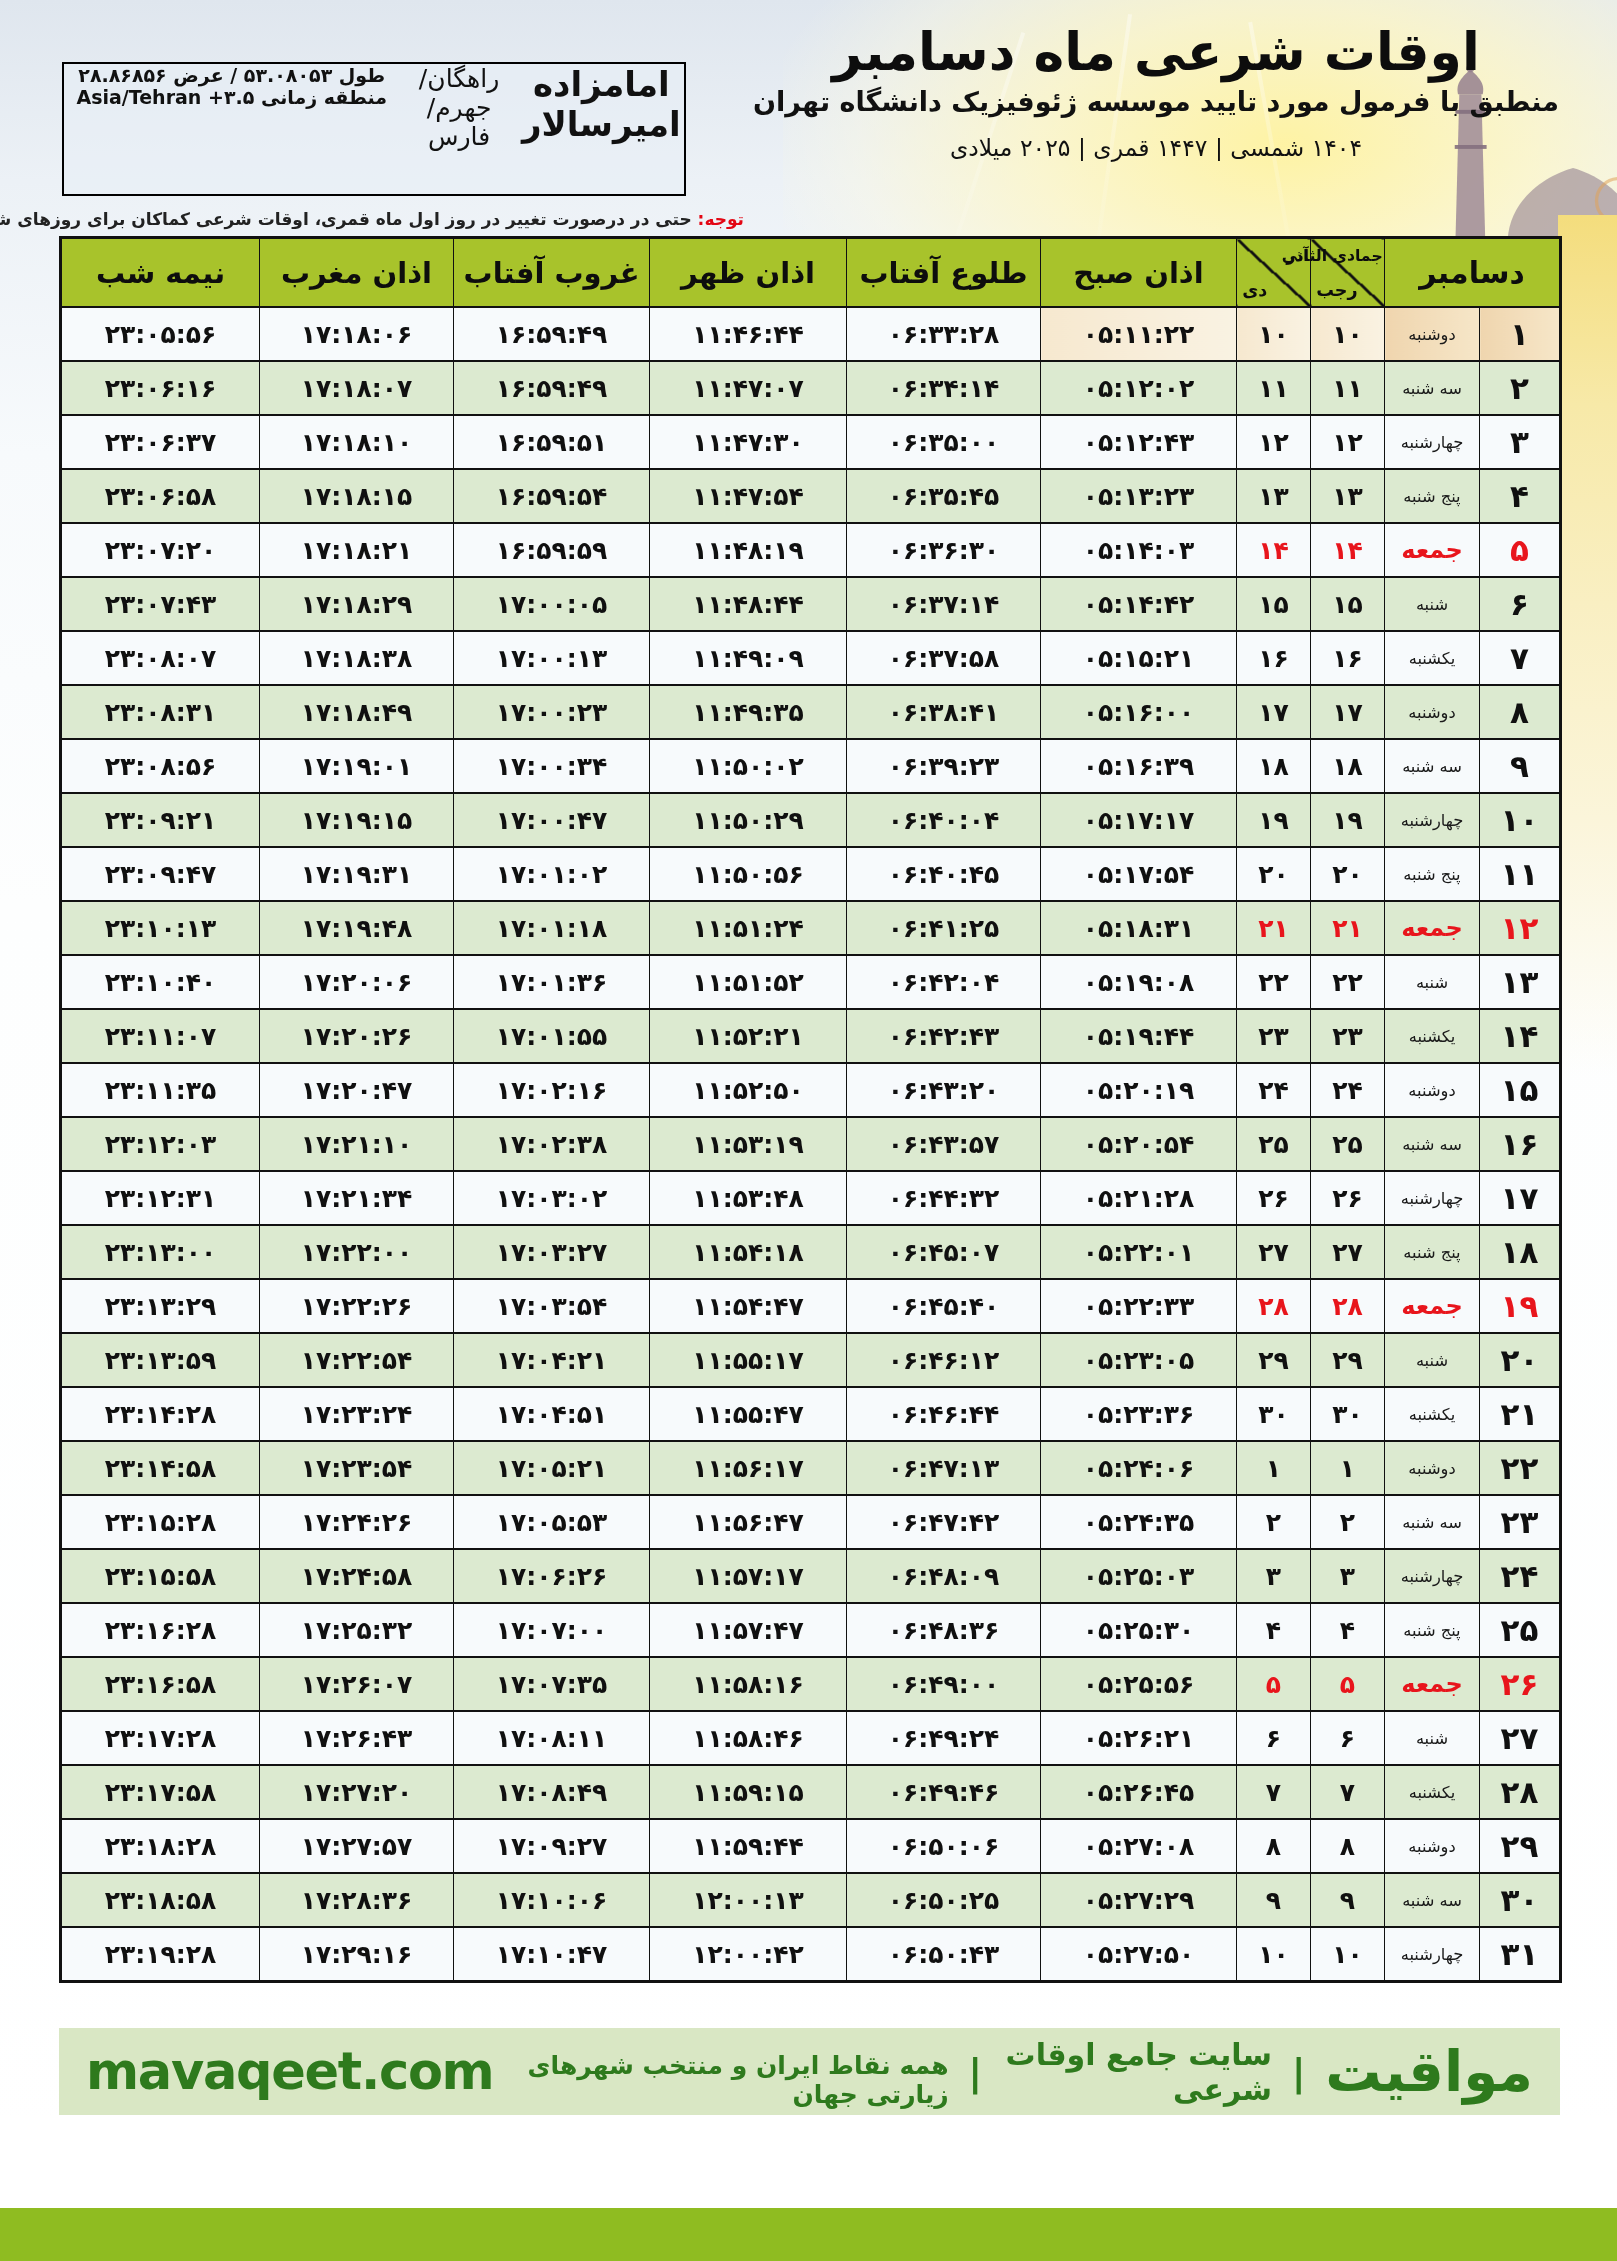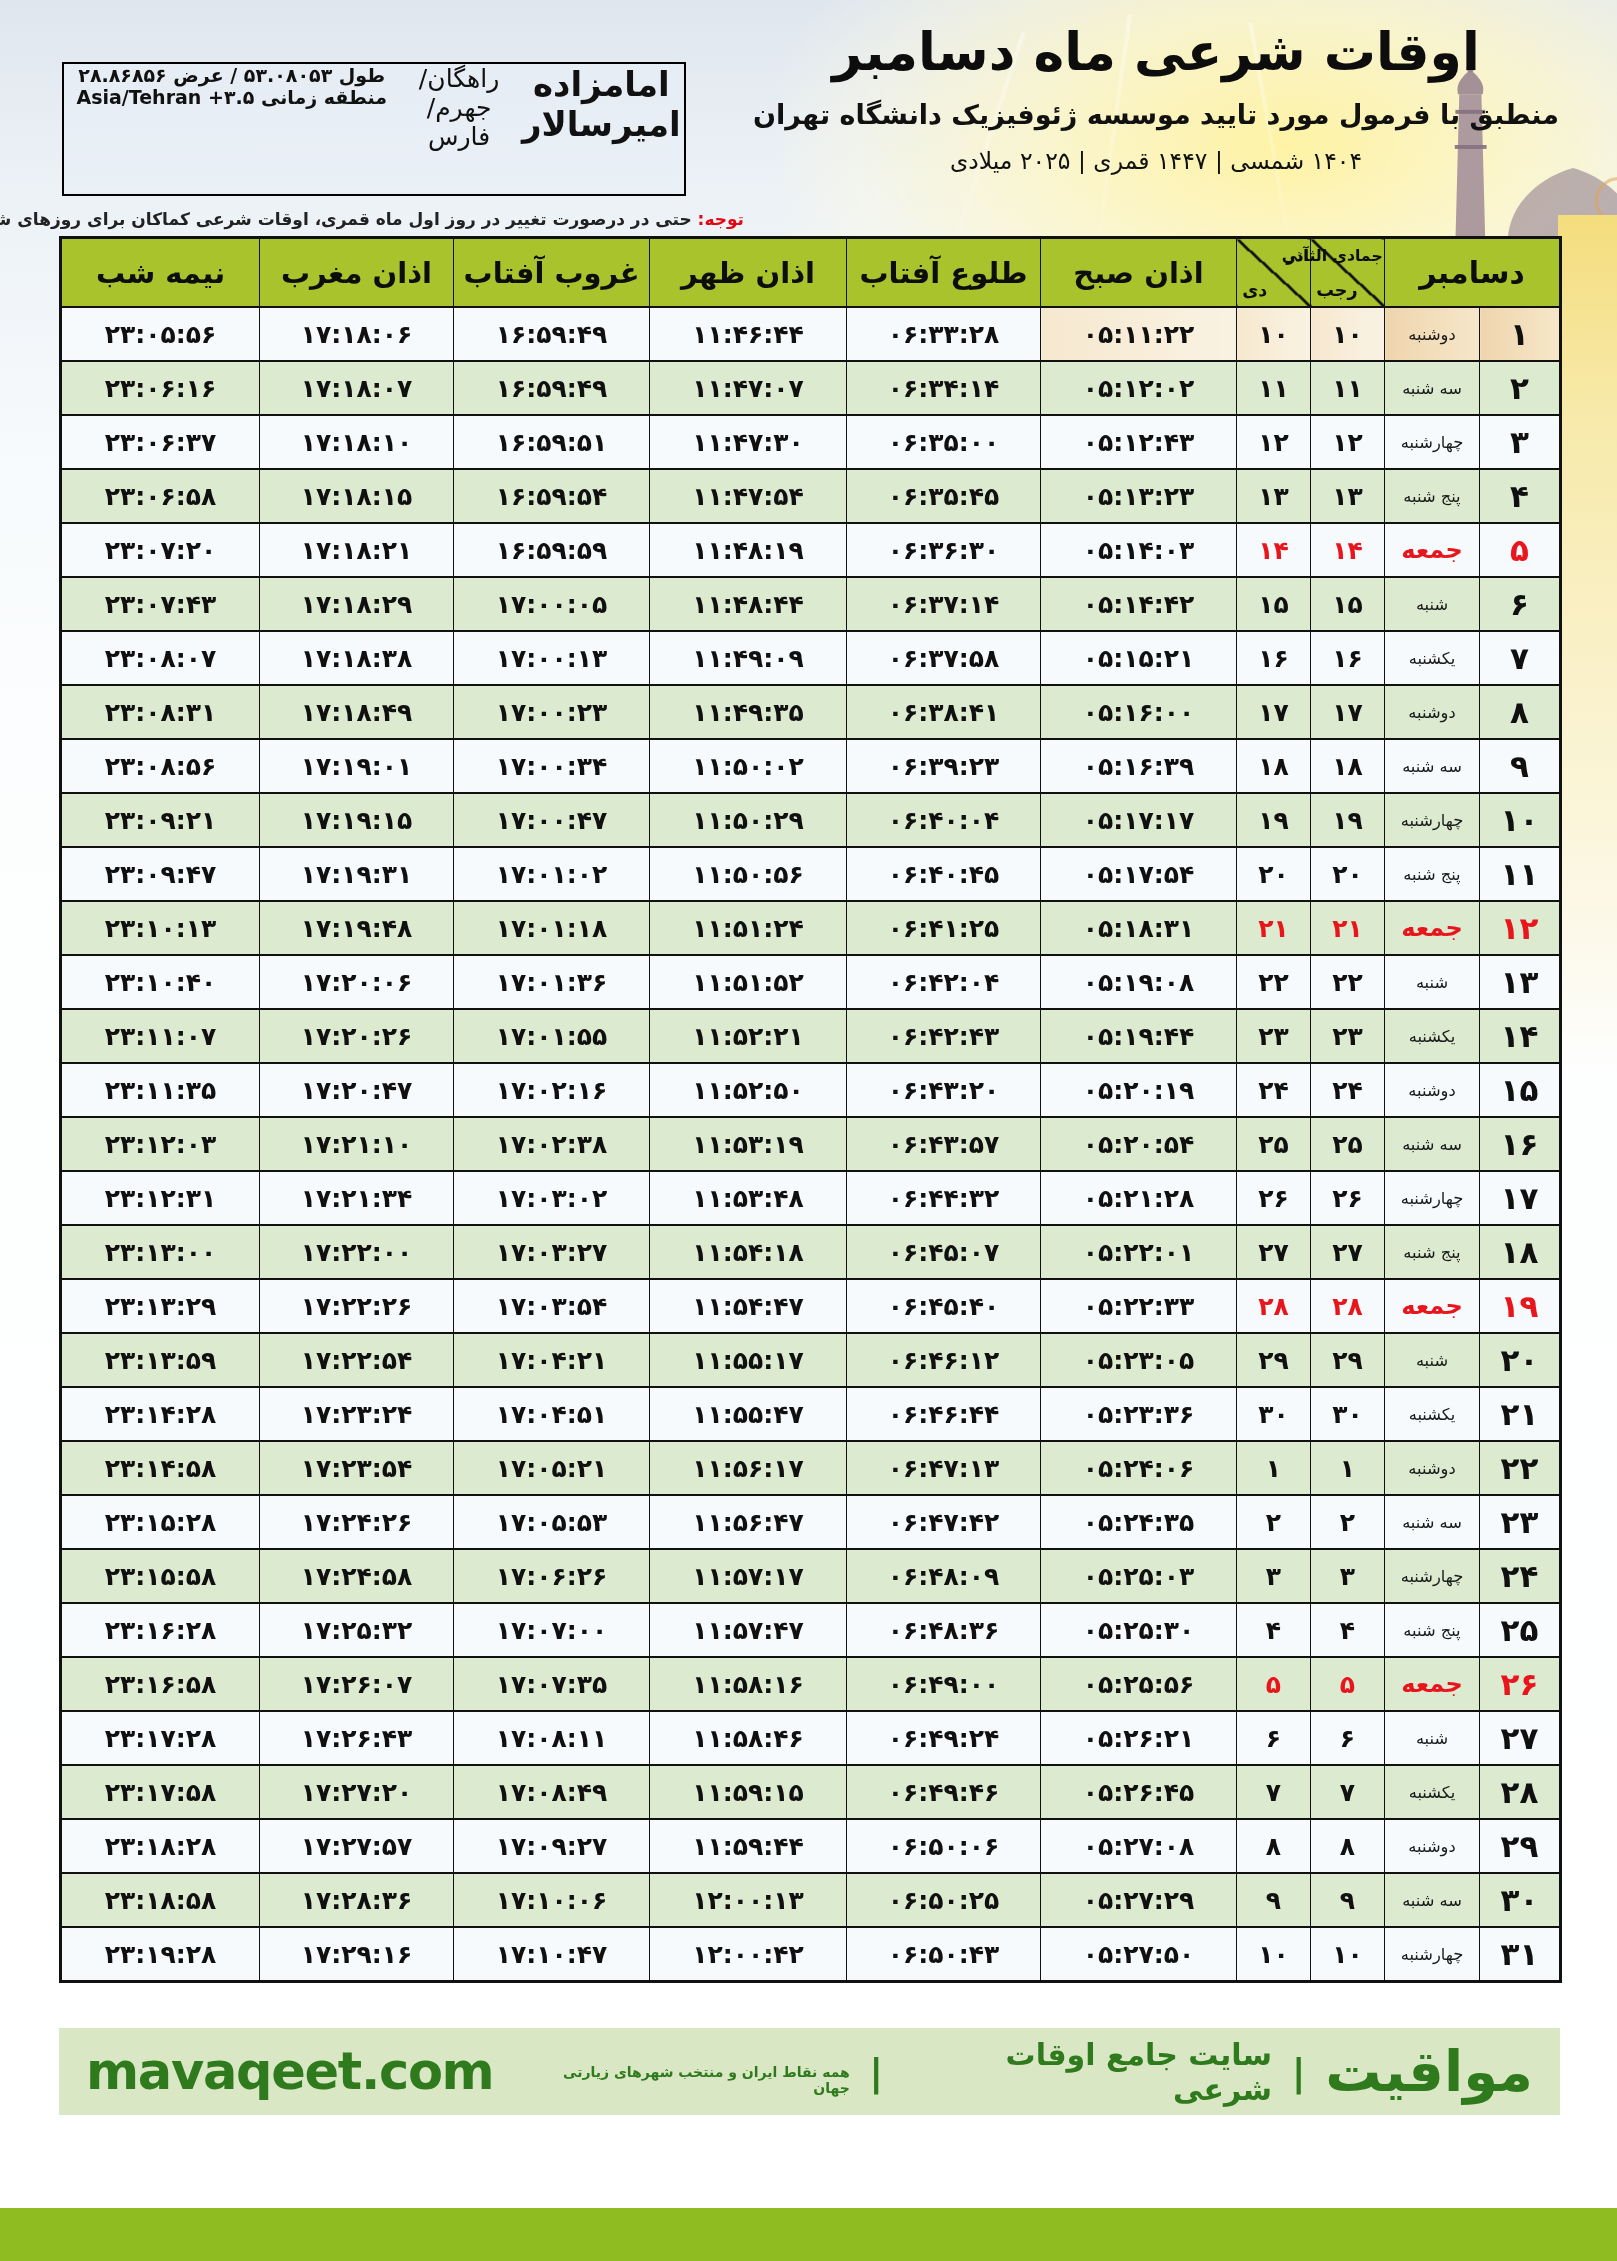--- a/index.html
+++ b/index.html
@@ -16,21 +16,21 @@
   .dome{position:absolute;left:1501px;top:155px;}
   
   .loc-box{position:absolute;left:62px;top:62px;width:620px;height:130px;border:2px solid #000;
     background:rgba(231,238,245,.55);text-align:center;direction:rtl;display:flex;flex-direction:row;justify-content:center;gap:3.9px;}
   .loc-name{font-size:34px;font-weight:bold;color:#111;}
   .loc-region{font-size:25px;color:#111;}
   .loc-coords{font-size:19px;font-weight:bold;color:#111;}
   
   .title-block{position:absolute;left:750px;top:25px;width:812px;text-align:center;direction:rtl;}
   .main-title{font-size:52px;font-weight:bold;color:#0d0d0d;line-height:1.05;}
-  .sub-title{font-size:27px;font-weight:bold;color:#111;margin-top:19px;}
+  .sub-title{font-size:27px;font-weight:bold;color:#111;margin-top:6px;}
   .years-line{font-size:23.5px;color:#111;margin-top:17px;}
   
   .note-line{position:absolute;left:62px;top:209px;width:682px;direction:rtl;text-align:right;font-size:17px;font-weight:bold;color:#222;white-space:nowrap;}
   .note-label{color:#e30613;margin-top:25px;}
   
   .tbl-wrap{position:absolute;left:59px;top:236px;}
   table.prayer{border-collapse:collapse;table-layout:fixed;width:1501px;direction:rtl;background:transparent;border:3.3px solid #111;}
   table.prayer th,table.prayer td{border:1.6px solid #111;text-align:center;vertical-align:middle;padding:0;overflow:visible;}
   table.prayer tr{border-top:2.9px solid #111;border-bottom:2.9px solid #111;}
   thead th{background:#a8c32b;height:67px;font-weight:bold;color:#0d0d0d;}
@@ -51,21 +51,21 @@
   tbody tr.friday td.c-week{font-weight:bold;font-size:24px;}
   
   tbody tr:first-child td:nth-child(1),tbody tr:first-child td:nth-child(2){background:linear-gradient(90deg,#efd5ae,#f6e6c8)!important;}
   tbody tr:first-child td:nth-child(3),tbody tr:first-child td:nth-child(4),tbody tr:first-child td:nth-child(5){background:linear-gradient(90deg,#f6e8cf,#f9f2e2)!important;}
   
   .brand-band{position:absolute;left:59px;top:2028px;width:1501px;height:87px;background:#d9e7c4;
     direction:rtl;display:flex;align-items:center;padding:0 27px;box-sizing:border-box;gap:17px;}
   .brand-name{font-size:56px;font-weight:bold;color:#2e7a1d;}
   .brand-sep{font-size:38px;font-weight:bold;color:#2e7a1d;margin:0 2.6px;}
   .brand-tag1{font-size:30px;font-weight:bold;color:#2e7a1d;}
-  .brand-tag2{font-size:14px;font-weight:bold;color:#2e7a1d;margin-top:16px;}
+  .brand-tag2{font-size:25px;font-weight:bold;color:#2e7a1d;margin-top:16px;}
   .brand-spacer{flex:1;}
   .brand-url{font-size:51px;font-weight:bold;color:#2e7a1d;direction:ltr;letter-spacing:-1.3px;}
   .info-strip{position:absolute;left:0;top:2115px;width:1618px;height:93px;background:#ffffff;}
   .bottom-band{position:absolute;left:0;top:2208px;width:1618px;height:53px;background:#8fbc21;}
 </style>
 </head>
 <body>
 
 <div class="page">
 

